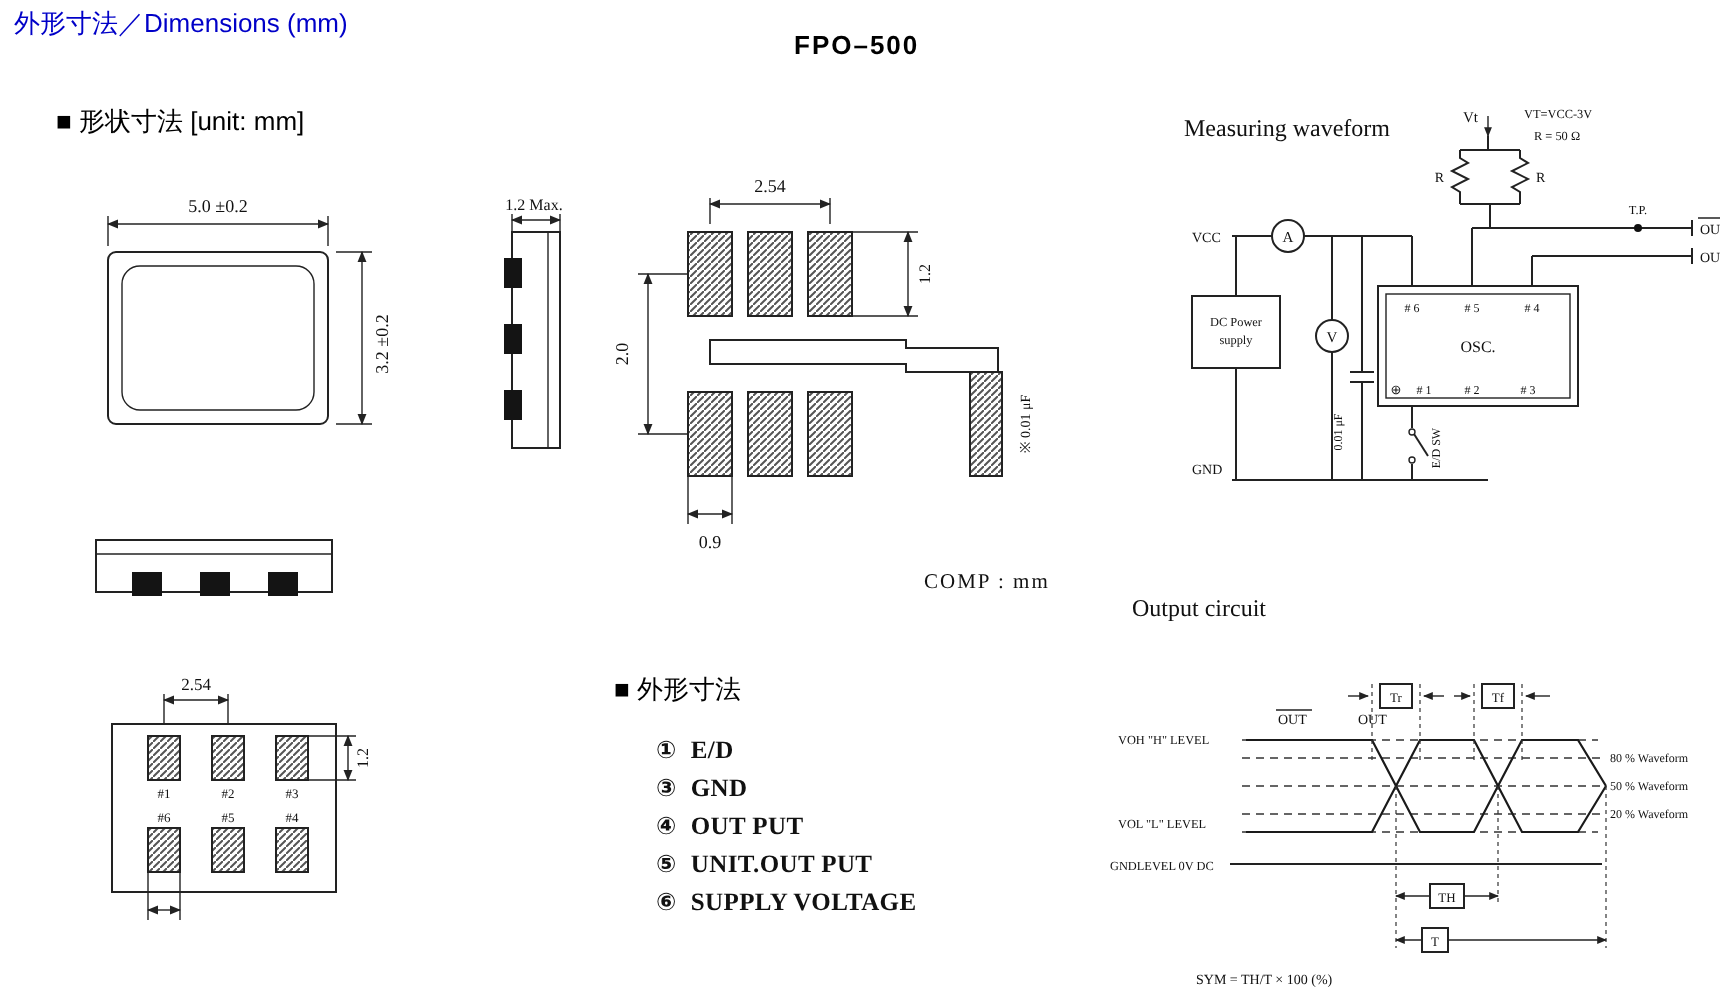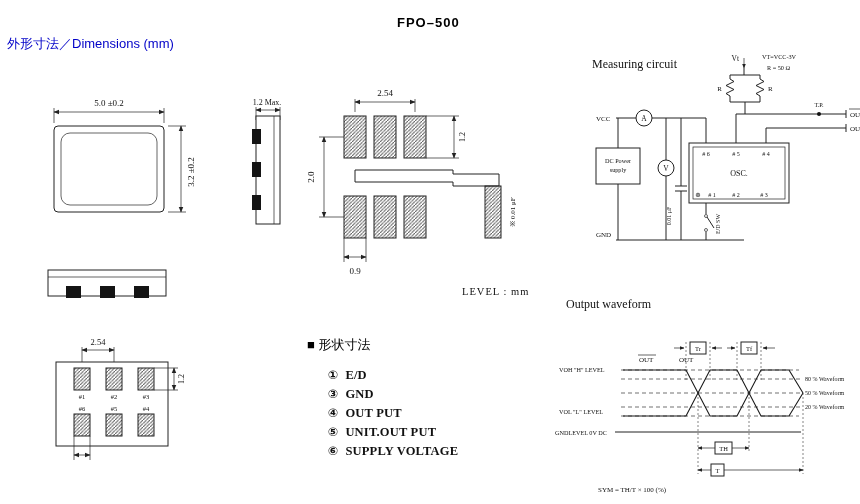--- a/index.html
+++ b/index.html
@@ -21,22 +21,23 @@
   .dash { stroke:#333; stroke-width:0.7; fill:none; stroke-dasharray:4 3; }
   .gdash{ stroke:#333; stroke-width:0.6; fill:none; stroke-dasharray:2 2; }
   .wht  { fill:#fff; stroke:#222; stroke-width:1; }
   .blk  { fill:#141414; stroke:none; }
 </style>
 </head>
 <body>
 
 <div class="page">
 
-  <div class="abs header-blue" style="left:7px; top:3px;margin-top:32px;">外形寸法／Dimensions (mm)</div>
+  <div class="abs header-blue" style="left:7px; top:3px;">外形寸法／Dimensions (mm)</div>
   <div class="abs doc-title" style="left:368px; top:15px;">FPO–500</div>
+  <div class="abs section-h" style="left:28px; top:52px;">■ 形状寸法 [unit: mm]</div>
 
   <div class="abs" style="left:34px; top:96px;text-align:right;">
     <svg width="170" height="135" viewBox="0 0 170 135">
       <defs>
         <marker id="arA" viewBox="0 0 10 10" refX="9" refY="5" markerWidth="8" markerHeight="8" orient="auto-start-reverse">
           <path d="M0,1 L10,5 L0,9 z" fill="#222"></path>
         </marker>
       </defs>
       <g>
         <text x="75" y="10" font-size="9" text-anchor="middle">5.0 ±0.2</text>
@@ -190,43 +191,43 @@
       </g>
       <g>
         <line class="thin" x1="41" y1="152" x2="41" y2="176"></line>
         <line class="thin" x1="63" y1="152" x2="63" y2="176"></line>
         <line class="thin" x1="41" y1="171" x2="63" y2="171" marker-start="url(#arE)" marker-end="url(#arE)"></line>
         <text x="52" y="188" font-size="9" text-anchor="middle">0.9</text>
       </g>
     </svg>
   </div>
 
-  <div class="abs unit-note" style="left:462px; top:286px;">LEVEL : mm</div>
-
-  <div class="abs section-h" style="left:307px; top:336px;">■ 形状寸法</div>
+  <div class="abs unit-note" style="left:462px; top:286px;">COMP : mm</div>
+
+  <div class="abs section-h" style="left:307px; top:336px;">■ 外形寸法</div>
 
   <div class="abs pad-list" style="left:328px; top:368px;">
     <div class="row">
       <span class="num">①</span><span>E/D</span>
     </div>
     <div class="row">
       <span class="num">③</span><span>GND</span>
     </div>
     <div class="row">
       <span class="num">④</span><span>OUT PUT</span>
     </div>
     <div class="row">
       <span class="num">⑤</span><span>UNIT.OUT PUT</span>
     </div>
     <div class="row">
       <span class="num">⑥</span><span>SUPPLY VOLTAGE</span>
     </div>
   </div>
 
-  <div class="abs fig-title" style="left:592px; top:57px; z-index:2;">Measuring circuit</div>
+  <div class="abs fig-title" style="left:592px; top:57px; z-index:2;">Measuring waveform</div>
 
   <div class="abs" style="left:584px; top:48px;">
     <svg width="304" height="246" viewBox="0 0 304 246">
       <defs>
         <marker id="arF" viewBox="0 0 10 10" refX="9" refY="5" markerWidth="7" markerHeight="7" orient="auto-start-reverse">
           <path d="M0,1 L10,5 L0,9 z" fill="#222"></path>
         </marker>
       </defs>
       <g>
         <text x="155" y="13" font-size="7.5" text-anchor="end">Vt</text>
@@ -305,21 +306,21 @@
         <line class="ln" x1="122" y1="184" x2="122" y2="192"></line>
         <text x="136" y="176" font-size="6" text-anchor="middle" transform="rotate(-90 136 176)">E/D SW</text>
       </g>
       <g>
         <text x="12" y="189" font-size="7">GND</text>
         <line class="ln" x1="32" y1="192" x2="160" y2="192"></line>
       </g>
     </svg>
   </div>
 
-  <div class="abs fig-title" style="left:566px; top:297px; z-index:2;">Output waveform</div>
+  <div class="abs fig-title" style="left:566px; top:297px; z-index:2;">Output circuit</div>
 
   <div class="abs" style="left:553px; top:292px;">
     <svg width="307" height="210" viewBox="0 0 307 210">
       <defs>
         <marker id="arG" viewBox="0 0 10 10" refX="9" refY="5" markerWidth="7" markerHeight="7" orient="auto-start-reverse">
           <path d="M0,1 L10,5 L0,9 z" fill="#222"></path>
         </marker>
       </defs>
       <g>
         <line class="thin" x1="85" y1="63" x2="103" y2="63"></line>

